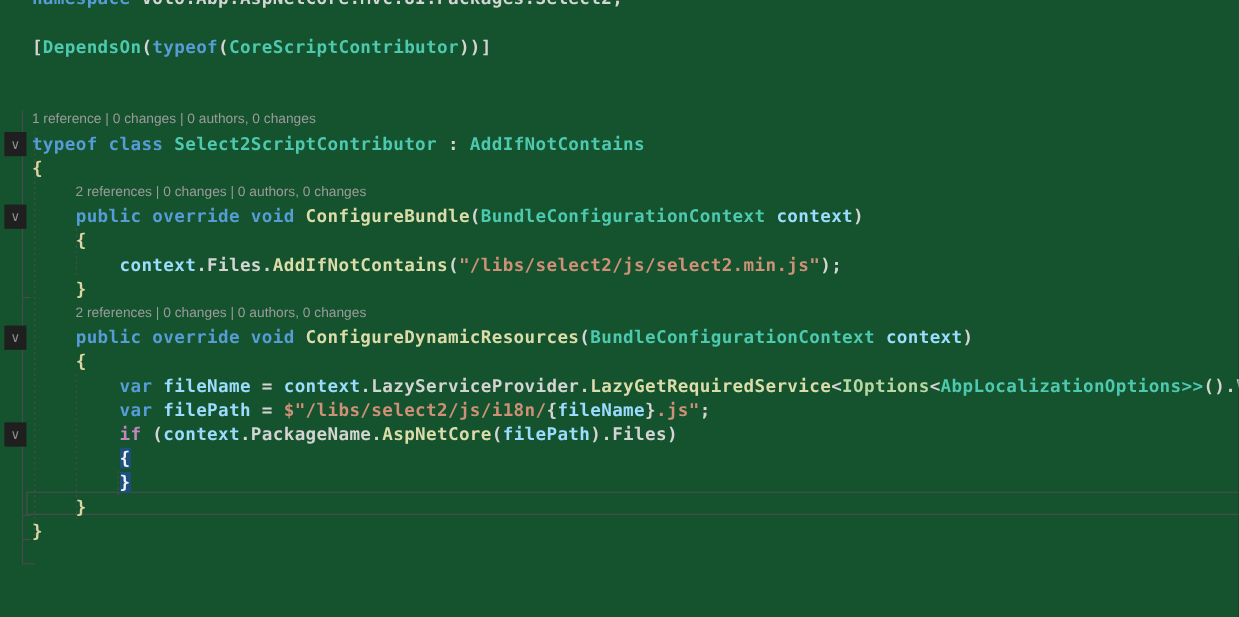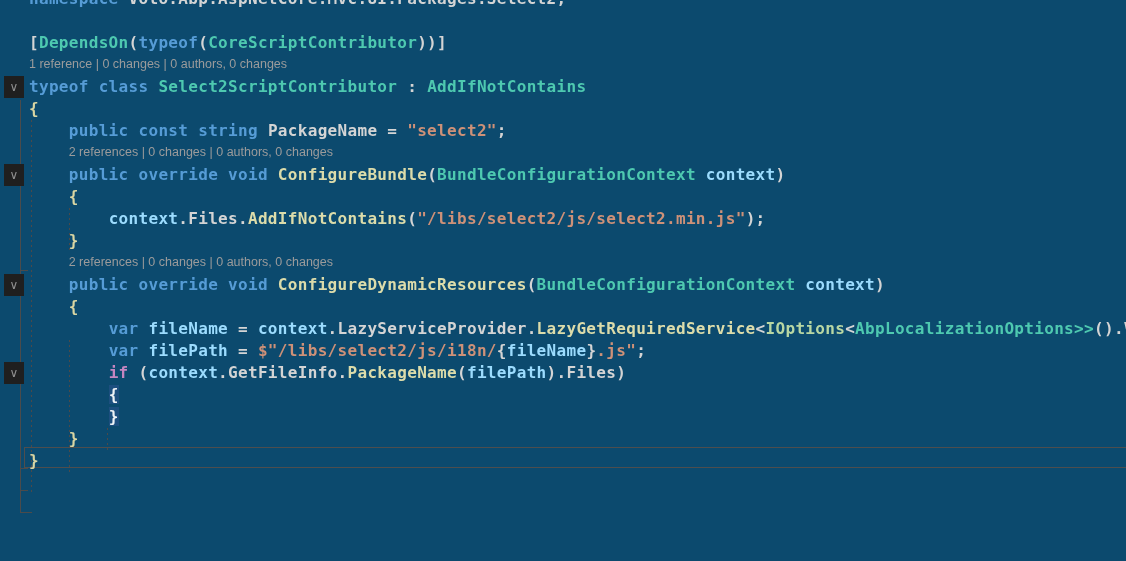--- a/index.html
+++ b/index.html
@@ -1,16 +1,16 @@
 <!DOCTYPE html>
 <html><head>
 <meta charset="utf-8">
 <style>
   html,body{margin:0;padding:0;background:#1f1f1f;width:1126px;height:561px;overflow:hidden;}
-  .editor{position:absolute;inset:0;background:#0c4a6e;overflow:hidden;}
+  .editor{position:absolute;inset:0;background:#14532d;overflow:hidden;}
   .rows{position:absolute;left:0;top:-12px;right:0;}
   .row{position:relative;height:22px;line-height:22px;white-space:pre;
        font-family:"DejaVu Sans Mono","Liberation Mono",monospace;
        font-size:16px;font-weight:bold;letter-spacing:0.32px;color:#d4d4d4;
        padding-left:29px;}
   .row.lens{font-family:"Liberation Sans","DejaVu Sans",sans-serif;
        font-size:12.5px;font-weight:normal;letter-spacing:0;color:#9b9b9b;line-height:20px;height:22px;}
   .tk-kw{color:#569CD6}
   .tk-ctrl{color:#C586C0}
   .tk-type{color:#4EC9B0}
@@ -47,33 +47,32 @@
       <div class="tick" style="left: 20px; top: 490px; width: 8px;"></div>
       <div class="tick" style="left: 20px; top: 512px; width: 12px;"></div>
     </div>
   <div>
       <div class="current-line" style="top: 447px; height: 19px;"></div>
     </div>
   <div class="rows">
       <div class="row"><span class="tk-kw">namespace</span><span class="tk-pln"> Volo.Abp.AspNetCore.Mvc.UI.Packages.Select2;</span></div>
       <div class="row"></div>
       <div class="row"><span class="tk-pln">[</span><span class="tk-type">DependsOn</span><span class="tk-pln">(</span><span class="tk-kw">typeof</span><span class="tk-pln">(</span><span class="tk-type">CoreScriptContributor</span><span class="tk-pln">))]</span></div>
-      <div class="row lens" style="padding-left: 29px;">1 reference | 0 changes | 0 authors, 0 changes</div>
+      <div class="row lens" style="padding-left: 29px; margin-top: 44px;">1 reference | 0 changes | 0 authors, 0 changes</div>
       <div class="row"><span class="tk-kw">typeof class </span><span class="tk-type">Select2ScriptContributor</span><span class="tk-pln"> : </span><span class="tk-type">AddIfNotContains</span><span class="chev">∨</span></div>
       <div class="row"><span class="tk-brace">{</span></div>
-      <div class="row"><span class="tk-pln">    </span><span class="tk-kw">public const string </span><span class="tk-pln">PackageName = </span><span class="tk-str">"select2"</span><span class="tk-pln">;</span></div>
       <div class="row lens" style="padding-left: 68.7px;">2 references | 0 changes | 0 authors, 0 changes</div>
       <div class="row"><span class="tk-pln">    </span><span class="tk-kw">public override void </span><span class="tk-meth">ConfigureBundle</span><span class="tk-pln">(</span><span class="tk-type">BundleConfigurationContext</span><span class="tk-pln"> </span><span class="tk-var">context</span><span class="tk-pln">)</span><span class="chev">∨</span></div>
       <div class="row"><span class="tk-pln">    </span><span class="tk-brace">{</span></div>
       <div class="row"><span class="tk-pln">        </span><span class="tk-var">context</span><span class="tk-pln">.Files.</span><span class="tk-meth">AddIfNotContains</span><span class="tk-pln">(</span><span class="tk-str">"/libs/select2/js/select2.min.js"</span><span class="tk-pln">);</span></div>
       <div class="row"><span class="tk-pln">    </span><span class="tk-brace">}</span></div>
       <div class="row lens" style="padding-left: 68.7px;">2 references | 0 changes | 0 authors, 0 changes</div>
       <div class="row"><span class="tk-pln">    </span><span class="tk-kw">public override void </span><span class="tk-meth">ConfigureDynamicResources</span><span class="tk-pln">(</span><span class="tk-type">BundleConfigurationContext</span><span class="tk-pln"> </span><span class="tk-var">context</span><span class="tk-pln">)</span><span class="chev">∨</span></div>
       <div class="row"><span class="tk-pln">    </span><span class="tk-brace">{</span></div>
       <div class="row"><span class="tk-pln">        </span><span class="tk-kw">var </span><span class="tk-var">fileName</span><span class="tk-pln"> = </span><span class="tk-var">context</span><span class="tk-pln">.LazyServiceProvider.</span><span class="tk-meth">LazyGetRequiredService</span><span class="tk-pln">&lt;</span><span class="tk-iface">IOptions</span><span class="tk-pln">&lt;</span><span class="tk-type">AbpLocalizationOptions</span><span class="tk-type">&gt;&gt;</span><span class="tk-pln">().V</span></div>
       <div class="row"><span class="tk-pln">        </span><span class="tk-kw">var </span><span class="tk-var">filePath</span><span class="tk-pln"> = </span><span class="tk-str">$"/libs/select2/js/i18n/</span><span class="tk-pln">{</span><span class="tk-var">fileName</span><span class="tk-pln">}</span><span class="tk-str">.js"</span><span class="tk-pln">;</span></div>
-      <div class="row"><span class="tk-pln">        </span><span class="tk-ctrl">if</span><span class="tk-pln"> (</span><span class="tk-var">context</span><span class="tk-pln">.GetFileInfo.</span><span class="tk-meth">PackageName</span><span class="tk-pln">(</span><span class="tk-var">filePath</span><span class="tk-pln">).Files)</span><span class="chev">∨</span></div>
+      <div class="row"><span class="tk-pln">        </span><span class="tk-ctrl">if</span><span class="tk-pln"> (</span><span class="tk-var">context</span><span class="tk-pln">.PackageName.</span><span class="tk-meth">AspNetCore</span><span class="tk-pln">(</span><span class="tk-var">filePath</span><span class="tk-pln">).Files)</span><span class="chev">∨</span></div>
       <div class="row"><span class="tk-pln">        </span><span class="tk-bhl">{</span></div>
       <div class="row"><span class="tk-pln">        </span><span class="tk-bhl">}</span></div>
       <div class="row"><span class="tk-pln">    </span><span class="tk-brace">}</span></div>
       <div class="row"><span class="tk-brace">}</span></div>
     </div>
 </div>
 
 </body></html>

